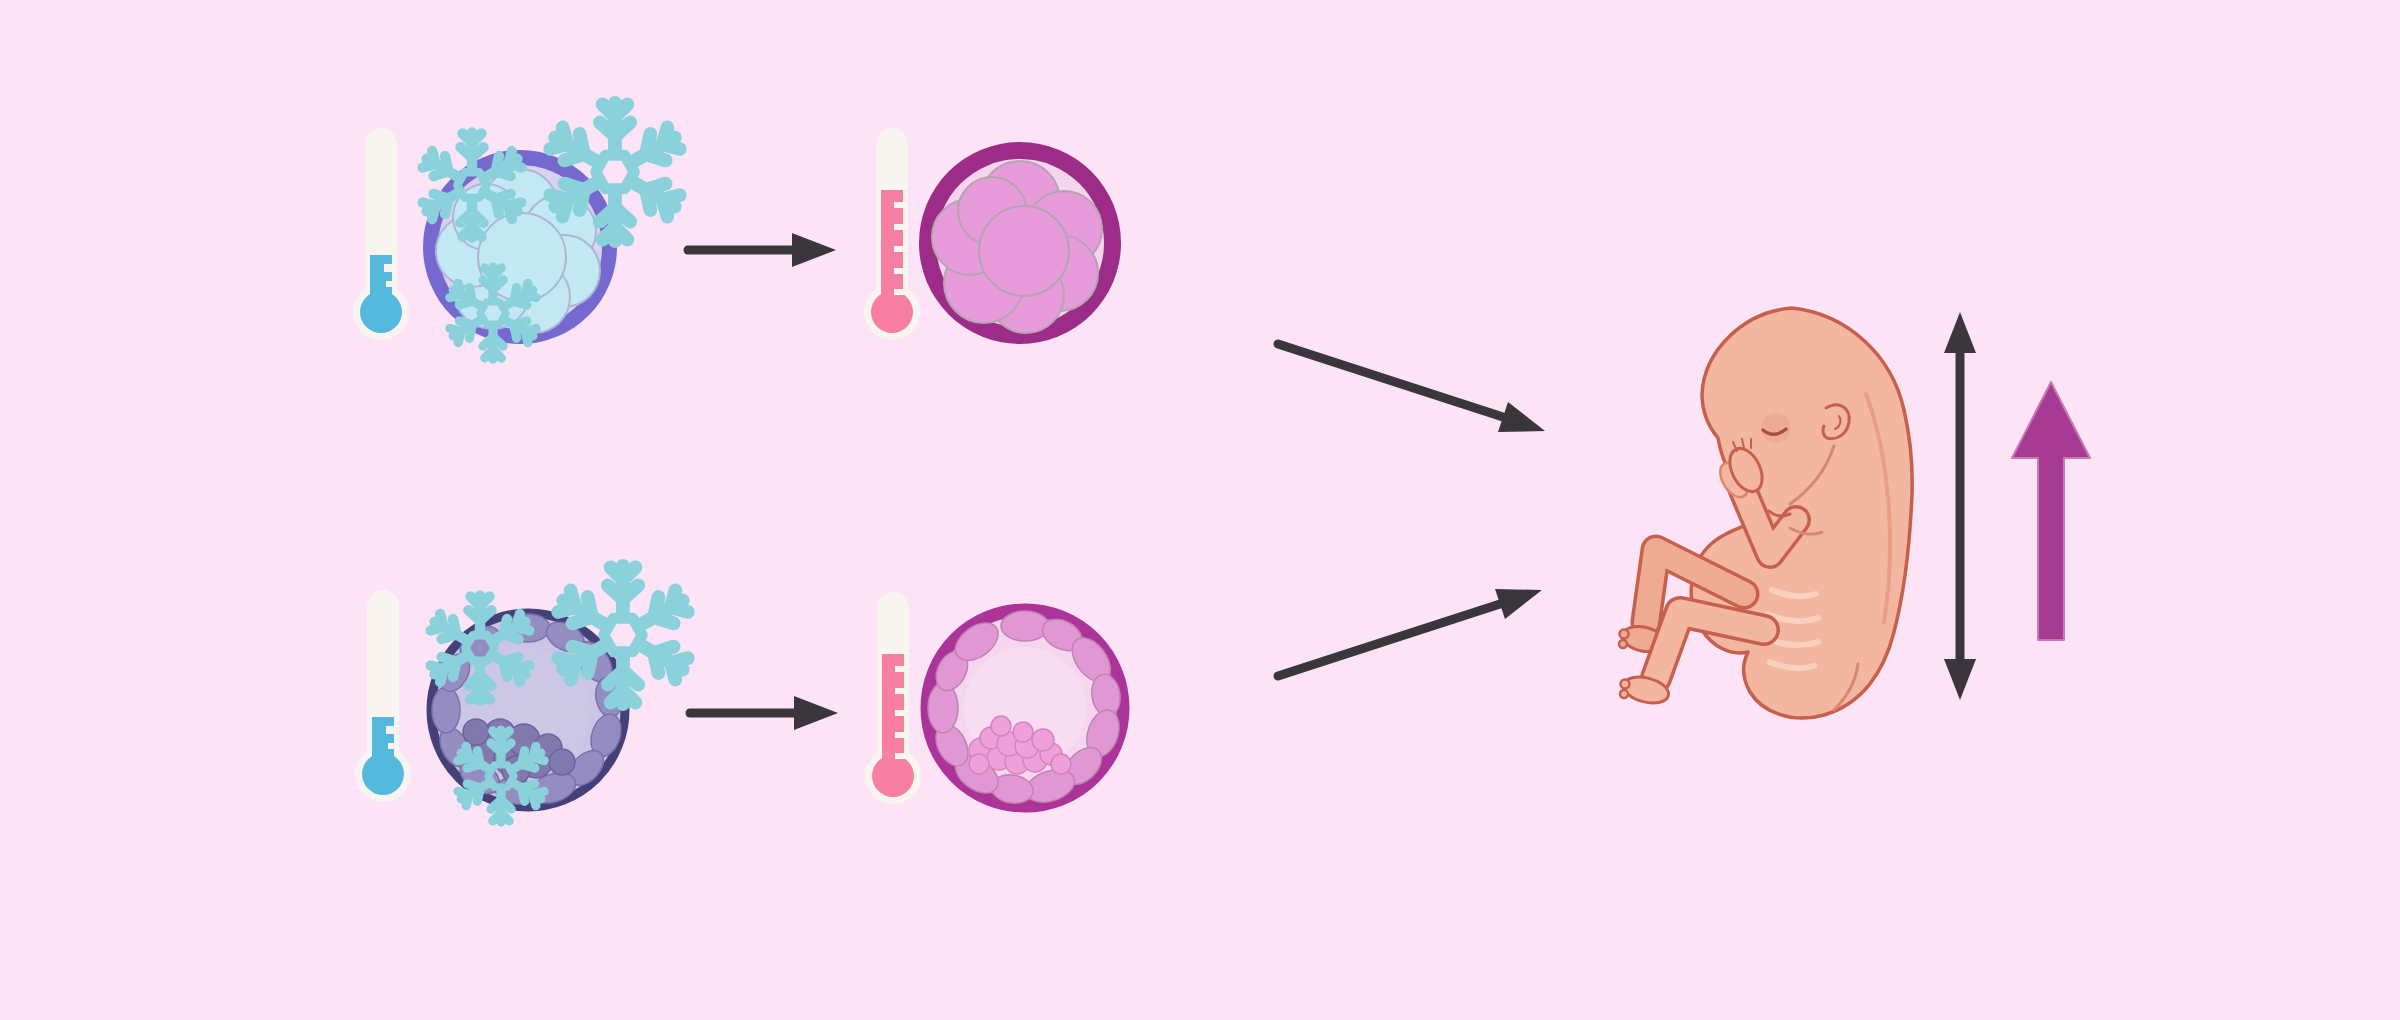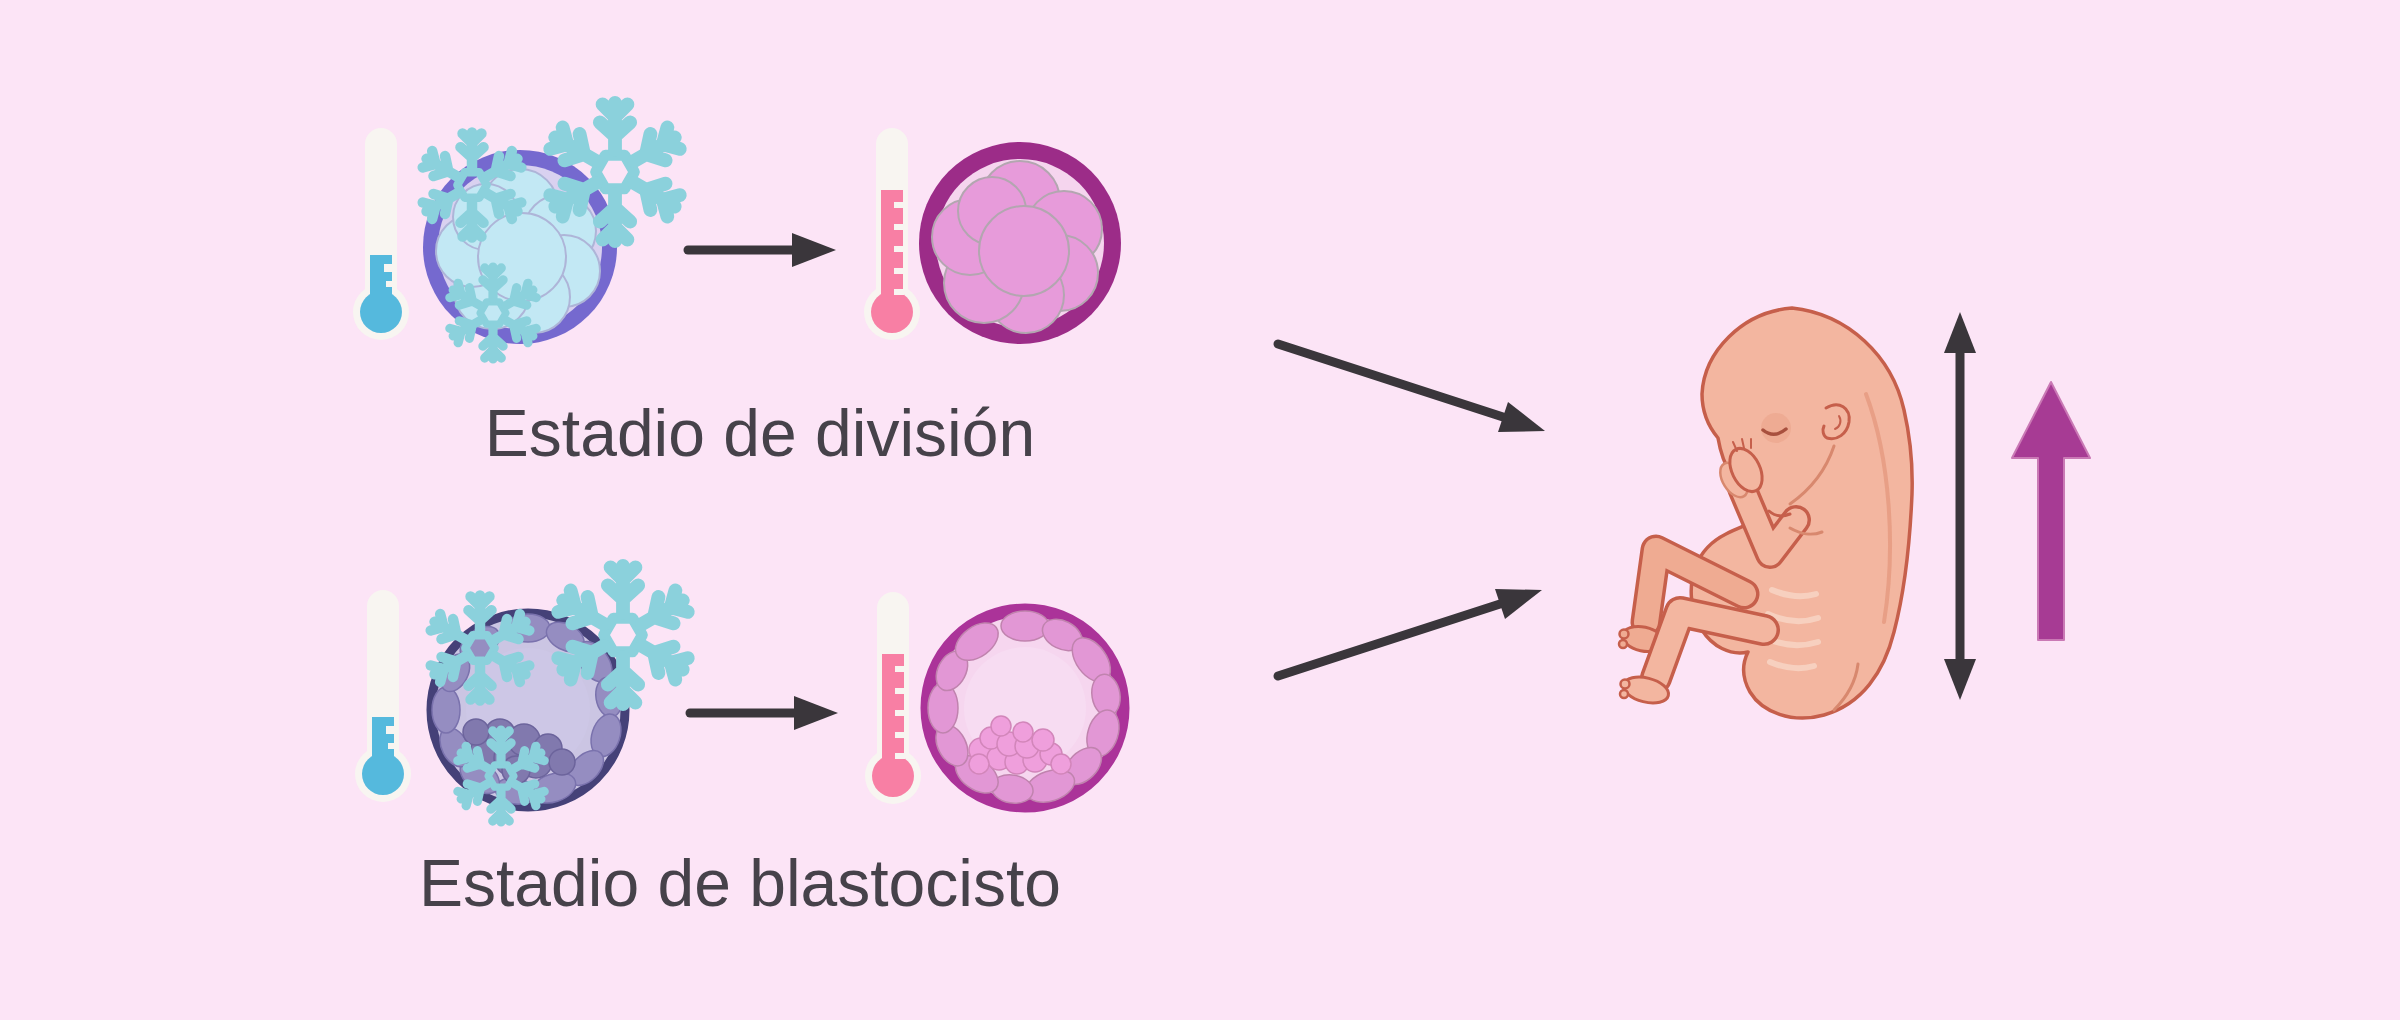--- a/index.html
+++ b/index.html
@@ -279,17 +279,15 @@
     <g fill="#3a363b">
       <line x1="1960" y1="348" x2="1960" y2="664" stroke="#3a363b" stroke-width="9"></line>
       <polygon points="1960,312 1944,353 1976,353"></polygon>
       <polygon points="1960,700 1944,659 1976,659"></polygon>
     </g>
 
     <polygon points="2051,382 2090,458 2064,458 2064,640 2038,640 2038,458 2012,458" fill="#a73b94" stroke="#ca79b5" stroke-width="2" stroke-linejoin="round"></polygon>
   </g>
 </svg>
 
-<div class="stage-label label-division">Estadio de división</div>
-
-<div class="stage-label label-blastocyst">Estadio de blastocisto</div>
+
 
 </div>
 
 </body></html>

